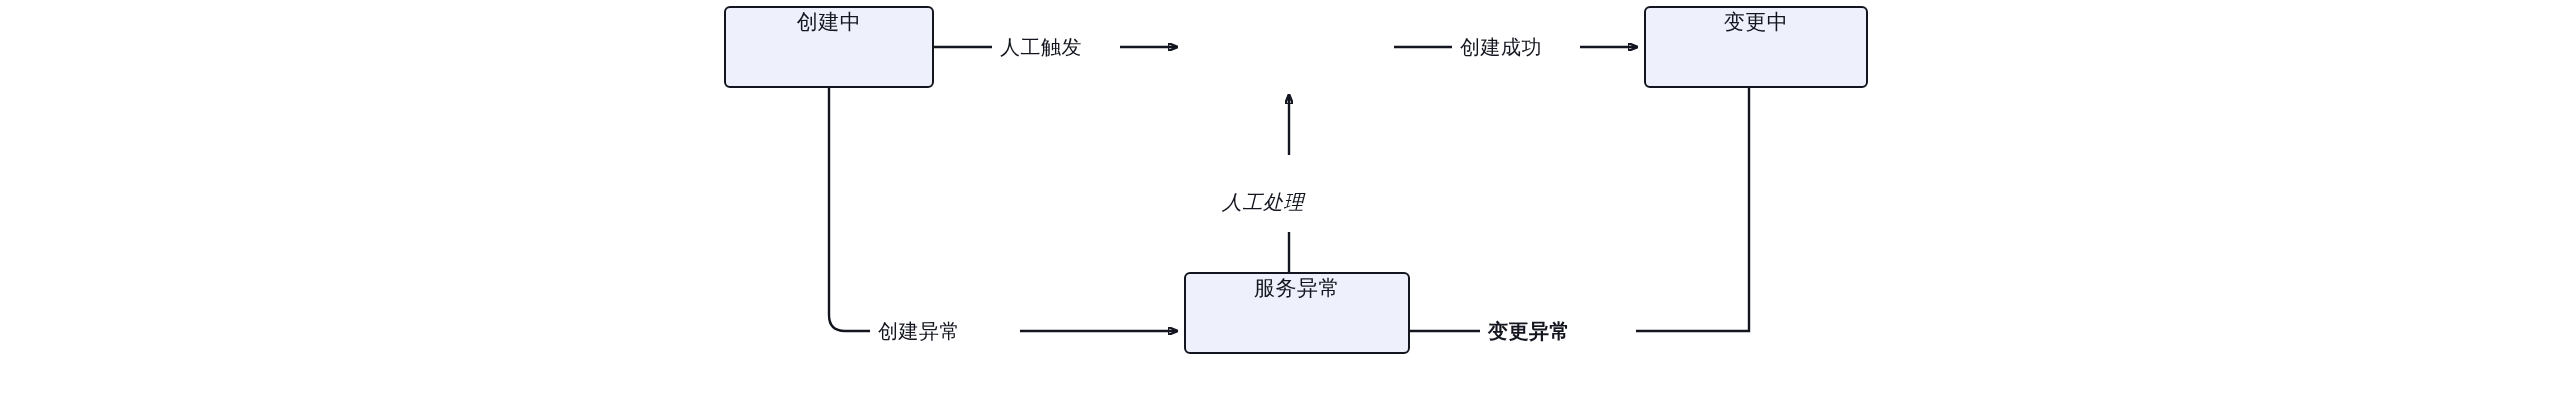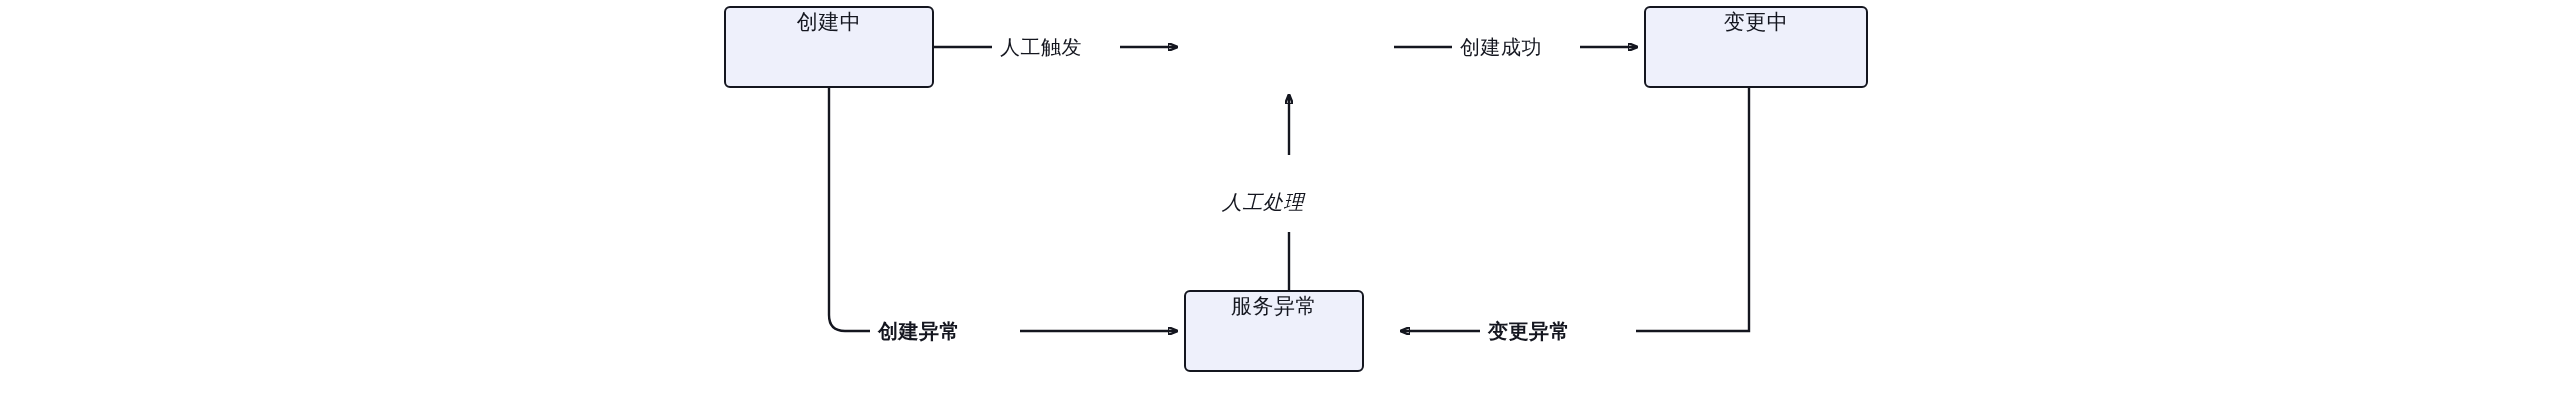--- a/index.html
+++ b/index.html
@@ -82,37 +82,37 @@
 
   <div class="node" style="left:724px; top:6px; width:210px; height:82px;">
     <span>创建中</span>
   </div>
 
 
   <div class="node" style="left:1644px; top:6px; width:224px; height:82px;">
     <span>变更中</span>
   </div>
 
-  <div class="node" style="left:1184px; top:290px; width:180px; height:82px;">
+  <div class="node" style="left:1184px; top:272px; width:226px; height:82px;">
     <span>服务异常</span>
   </div>
 
   <div class="edge-label" style="left:1000px; top:34px;">
     <span>人工触发</span>
   </div>
 
   <div class="edge-label" style="left:1460px; top:34px;">
     <span>创建成功</span>
   </div>
 
   <div class="edge-label" style="left:1222px; top:189px;font-style:italic;">
     <span>人工处理</span>
   </div>
 
-  <div class="edge-label" style="left:878px; top:318px;font-weight:bold;">
+  <div class="edge-label" style="left:878px; top:318px;">
     <span>创建异常</span>
   </div>
 
   <div class="edge-label" style="left:1488px; top:318px;font-weight:bold;">
     <span>变更异常</span>
   </div>
 
 </div>
 
 </body></html>

